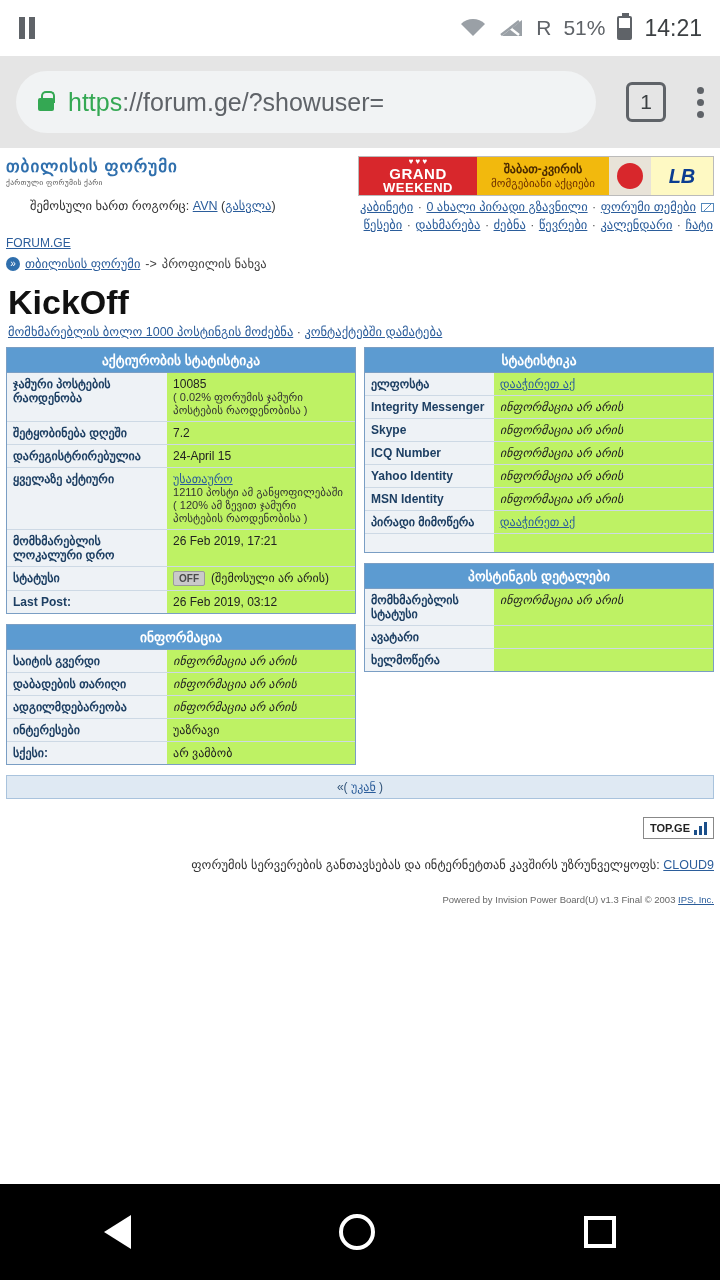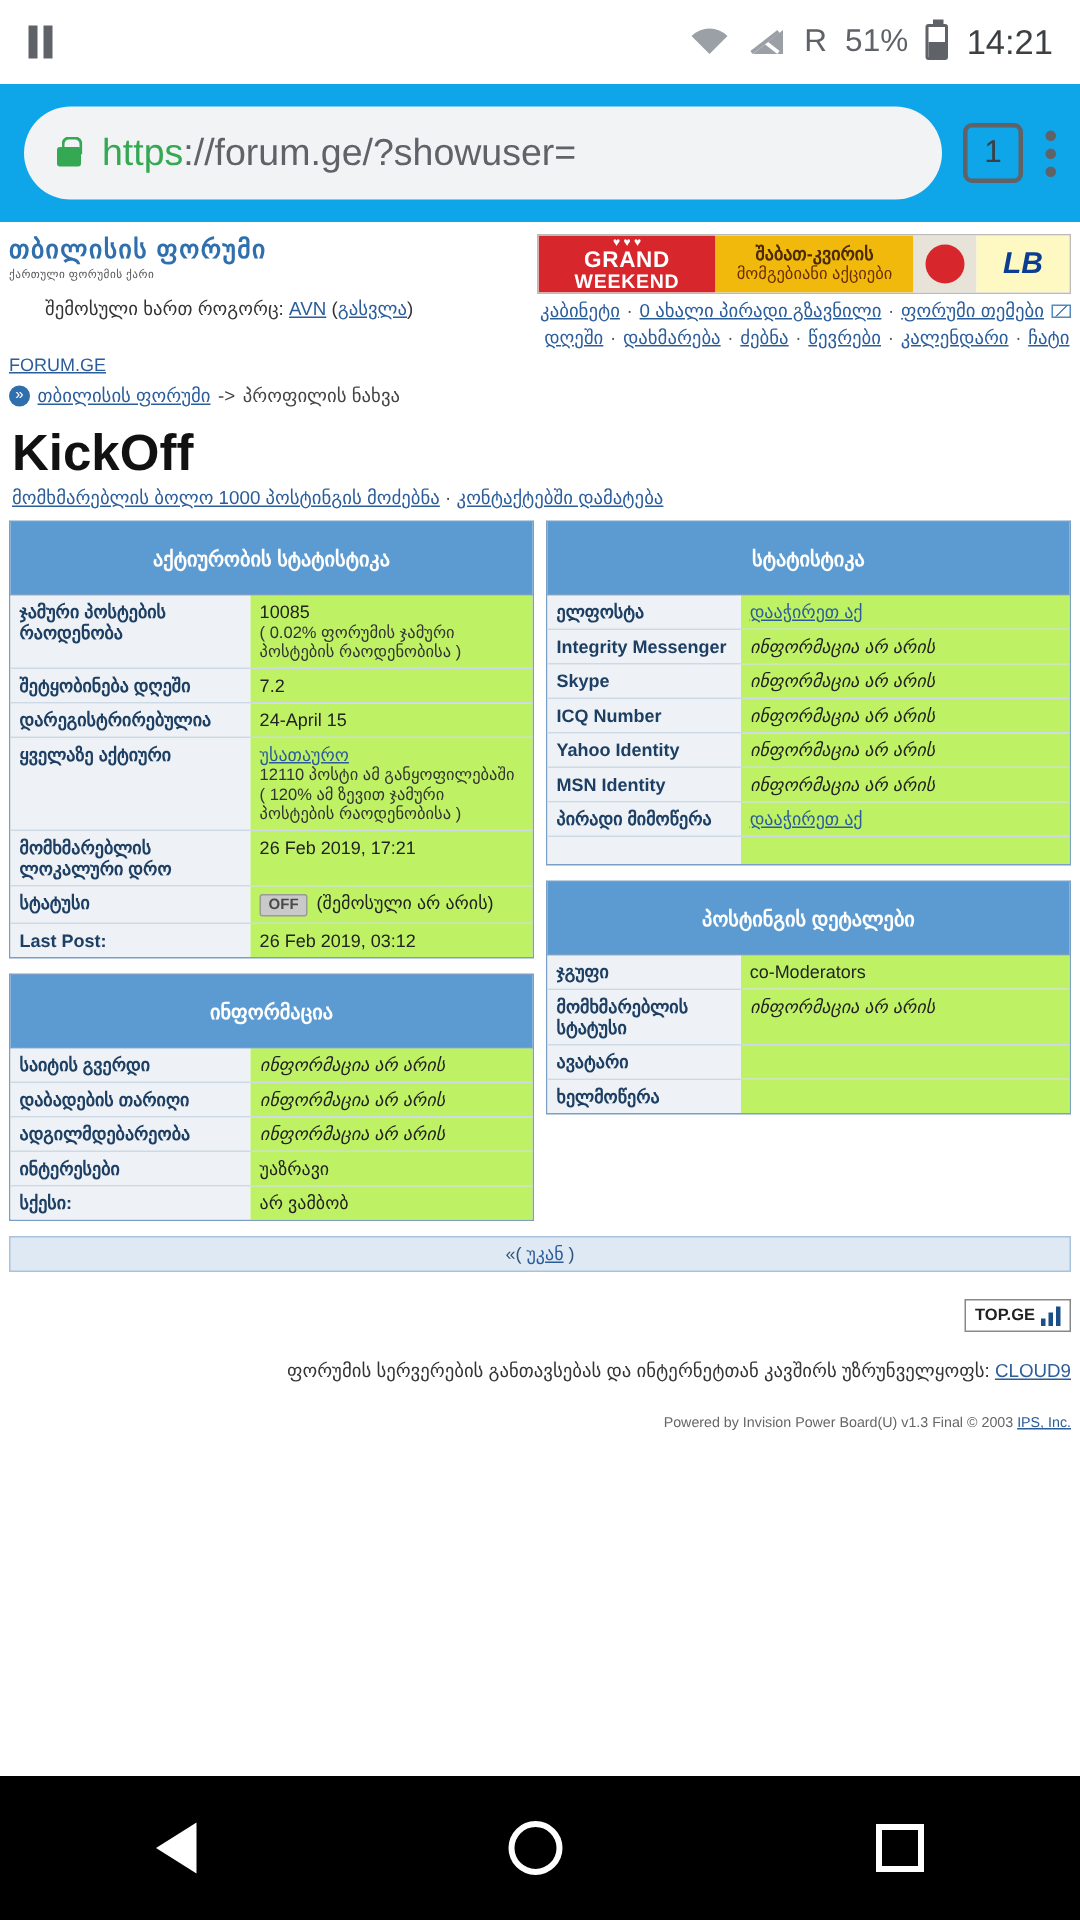--- a/index.html
+++ b/index.html
@@ -40,25 +40,25 @@
     content: ""; position: absolute; top: -5px; left: 3px; width: 7px; height: 3px; background: #5f6368;
   }
   .batt-icon::after {
     content: ""; position: absolute; bottom: 0px; left: 0px; right: 0px; height: 50%; background: #5f6368;
   }
   .clock { font-size: 23px; color: #3c4043; }
 
   
   .omnibar {
     height: 92px;
-    background: #0ea5e9;
+    background: #e5e5e5;
     display: flex;
     align-items: center;
     padding: 0 16px;
-    gap: 14px;
+    gap: 30px;
   }
   .urlbox {
     flex: 1;
     height: 62px;
     background: #f1f3f4;
     border-radius: 31px;
     display: flex;
     align-items: center;
     padding: 0 22px;
     gap: 14px;
@@ -166,21 +166,21 @@
   .userlinks .sep { color: #444; }
 
   
   .panels {
     display: flex; gap: 8px; padding: 0 6px;
   }
   .col { flex: 1; display: flex; flex-direction: column; gap: 10px; min-width: 0; }
   .panel { border: 1px solid #7a9ec4; background: #fff; }
   .panel-head {
     background: #5c9bd1; color: #ffffff; text-align: center;
-    font-size: 13.5px; font-weight: bold; padding: 16px 2px;
+    font-size: 13.5px; font-weight: bold; padding: 4px 2px;
     border-bottom: 1px solid #7a9ec4;
   }
   table.info { width: 100%; border-collapse: collapse; font-size: 12px; }
   table.info td { padding: 4px 6px; vertical-align: top; color: #222; }
   table.info td.k { width: 46%; background: #eef2f6; font-weight: bold; color: #1d3f63; }
   table.info td.v { background: #bef264; }
   table.info tr + tr td { border-top: 1px solid #cdd9e5; }
   table.info td .sub { color: #333; font-size: 11px; }
   table.info a { color: #2b5d9b; text-decoration: underline; }
   .italic-note { font-style: italic; color: #555; }
@@ -292,21 +292,21 @@
     <div class="wb-left">
       <span>შემოსული ხართ როგორც:</span>
       <a href="#">AVN</a>
       <span>(</span><a href="#">გასვლა</a><span>)</span>
     </div>
     <div class="wb-right">
       <div>
         <a href="#">კაბინეტი</a><span class="sep"> · </span><a href="#">0 ახალი პირადი გზავნილი</a><span class="sep"> · </span><a href="#">ფორუმი თემები</a><span class="envicon"></span>
       </div>
       <div>
-        <a href="#">დღეში</a><span class="sep"> · </span><a href="#">დახმარება</a><span class="sep"> · </span><a href="#">ძებნა</a><span class="sep"> · </span><a href="#">წევრები</a><span class="sep"> · </span><a href="#">კალენდარი</a><span class="sep"> · </span><a href="#">ჩატი</a>
+        <a href="#">წესები</a><span class="sep"> · </span><a href="#">დახმარება</a><span class="sep"> · </span><a href="#">ძებნა</a><span class="sep"> · </span><a href="#">წევრები</a><span class="sep"> · </span><a href="#">კალენდარი</a><span class="sep"> · </span><a href="#">ჩატი</a>
       </div>
     </div>
   </div>
 
   <div class="forumge">
     <a href="#">FORUM.GE</a>
   </div>
 
   <div class="breadcrumb">
     <span class="bc-dot">»</span>
@@ -439,24 +439,20 @@
             <td class="v"></td>
           </tr>
         </tbody>
           </table>
       </div>
 
       <div class="panel post">
         <div class="panel-head">პოსტინგის დეტალები</div>
         <table class="info">
           <tbody>
-              <tr>
-            <td class="k">ჯგუფი</td>
-            <td class="v">co-Moderators</td>
-          </tr>
           <tr>
             <td class="k">მომხმარებლის სტატუსი</td>
             <td class="v italic-note">ინფორმაცია არ არის</td>
           </tr>
           <tr>
             <td class="k">ავატარი</td>
             <td class="v"></td>
           </tr>
           <tr>
             <td class="k">ხელმოწერა</td>

